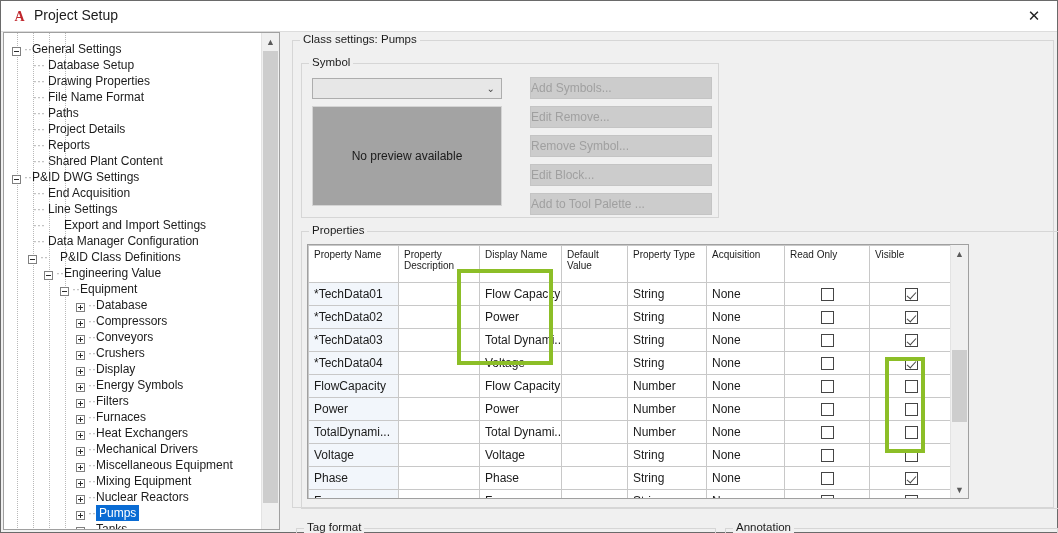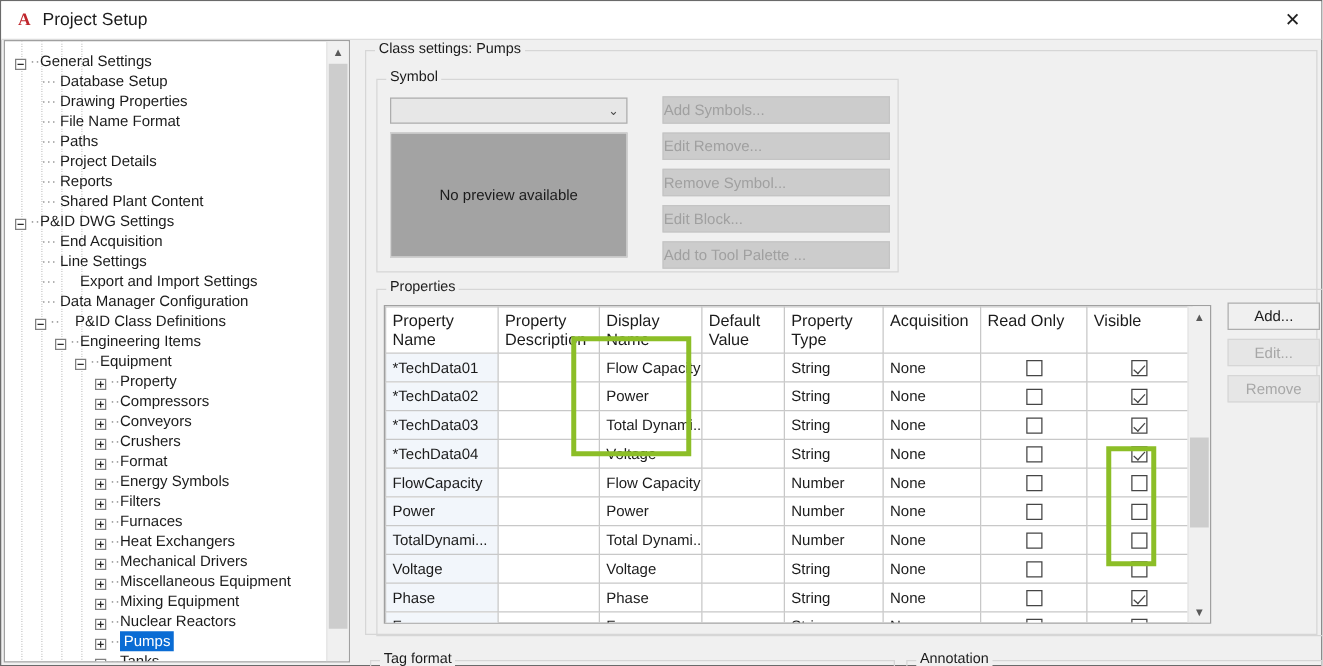--- a/index.html
+++ b/index.html
@@ -57,21 +57,21 @@
            border:1px solid #d4d4d4;box-sizing:border-box;display:flex;align-items:center;justify-content:center;
            font-size:12px;color:#1b1b1b;}
   .sym-btns{position:absolute;left:228px;top:13px;width:182px;}
   .btn{display:block;width:182px;height:22px;margin-bottom:7px;background:#cccccc;border:1px solid #c4c4c4;
        box-sizing:border-box;font-size:12px;color:#a0a0a0;text-align:left;line-height:20px;font-family:"Liberation Sans",sans-serif;}
   .grp-props{left:8px;top:190px;width:852px;height:278px;}
   
   .tbl-wrap{position:absolute;left:5px;top:12px;width:662px;height:255px;border:1px solid #a0a0a0;
             box-sizing:border-box;background:#fff;overflow:hidden;}
   table.props{border-collapse:collapse;width:645px;table-layout:fixed;}
-  table.props th{border:1px solid #c8c8c8;background:#ffffff;font-weight:normal;font-size:13px;
+  table.props th{border:1px solid #c8c8c8;background:#ffffff;font-weight:normal;font-size:10px;
                  text-align:left;padding:3px 5px;vertical-align:top;height:30px;color:#1b1b1b;}
   table.props td{border:1px solid #c8c8c8;font-size:12px;padding:2px 5px;height:18px;color:#1b1b1b;
                  white-space:nowrap;overflow:hidden;}
   table.props td.pname{background:#f2f6fb;}
   td.ck{text-align:center;padding:0;}
   .chk{display:inline-block;width:13px;height:13px;border:1px solid #454545;background:#fff;
        position:relative;box-sizing:border-box;vertical-align:middle;}
   .chk.on:after{content:"";position:absolute;left:3px;top:1px;width:4px;height:8px;
                 border:solid #454545;border-width:0 1.6px 1.6px 0;transform:rotate(42deg);}
   .tbl-sb{position:absolute;right:0;top:0;width:17px;height:253px;background:#f0f0f0;border-left:1px solid #e3e3e3;}
@@ -159,51 +159,51 @@
           <span class="lbl" style="position:absolute;left:44px;">Data Manager Configuration</span>
         </div>
         <div class="tnode" style="position: absolute; left: 0px; top: 216px;">
           <span style="position:absolute;left:24px;top:3px;"><span class="tbox"></span></span>
           <span class="dash" style="position:absolute;left:36px;">··</span>
           <span class="lbl" style="position:absolute;left:56px;">P&amp;ID Class Definitions</span>
         </div>
         <div class="tnode" style="position: absolute; left: 0px; top: 232px;">
           <span style="position:absolute;left:40px;top:3px;"><span class="tbox"></span></span>
           <span class="dash" style="position:absolute;left:52px;">··</span>
-          <span class="lbl" style="position:absolute;left:60px;">Engineering Items</span>
+          <span class="lbl" style="position:absolute;left:60px;">Engineering Value</span>
         </div>
         <div class="tnode" style="position: absolute; left: 0px; top: 248px;">
           <span style="position:absolute;left:56px;top:3px;"><span class="tbox"></span></span>
           <span class="dash" style="position:absolute;left:68px;">··</span>
           <span class="lbl" style="position:absolute;left:76px;">Equipment</span>
         </div>
         <div class="tnode" style="position: absolute; left: 0px; top: 264px;">
           <span style="position:absolute;left:72px;top:3px;"><span class="tbox plus"></span></span>
           <span class="dash" style="position:absolute;left:84px;">··</span>
-          <span class="lbl" style="position:absolute;left:92px;">Property</span>
+          <span class="lbl" style="position:absolute;left:92px;">Database</span>
         </div>
         <div class="tnode" style="position: absolute; left: 0px; top: 280px;">
           <span style="position:absolute;left:72px;top:3px;"><span class="tbox plus"></span></span>
           <span class="dash" style="position:absolute;left:84px;">··</span>
           <span class="lbl" style="position:absolute;left:92px;">Compressors</span>
         </div>
         <div class="tnode" style="position: absolute; left: 0px; top: 296px;">
           <span style="position:absolute;left:72px;top:3px;"><span class="tbox plus"></span></span>
           <span class="dash" style="position:absolute;left:84px;">··</span>
           <span class="lbl" style="position:absolute;left:92px;">Conveyors</span>
         </div>
         <div class="tnode" style="position: absolute; left: 0px; top: 312px;">
           <span style="position:absolute;left:72px;top:3px;"><span class="tbox plus"></span></span>
           <span class="dash" style="position:absolute;left:84px;">··</span>
           <span class="lbl" style="position:absolute;left:92px;">Crushers</span>
         </div>
         <div class="tnode" style="position: absolute; left: 0px; top: 328px;">
           <span style="position:absolute;left:72px;top:3px;"><span class="tbox plus"></span></span>
           <span class="dash" style="position:absolute;left:84px;">··</span>
-          <span class="lbl" style="position:absolute;left:92px;">Format</span>
+          <span class="lbl" style="position:absolute;left:92px;">Display</span>
         </div>
         <div class="tnode" style="position: absolute; left: 0px; top: 344px;">
           <span style="position:absolute;left:72px;top:3px;"><span class="tbox plus"></span></span>
           <span class="dash" style="position:absolute;left:84px;">··</span>
           <span class="lbl" style="position:absolute;left:92px;">Energy Symbols</span>
         </div>
         <div class="tnode" style="position: absolute; left: 0px; top: 360px;">
           <span style="position:absolute;left:72px;top:3px;"><span class="tbox plus"></span></span>
           <span class="dash" style="position:absolute;left:84px;">··</span>
           <span class="lbl" style="position:absolute;left:92px;">Filters</span>
@@ -405,25 +405,20 @@
                   <td class="ck"><span class="chk on"></span></td>
                 </tr>
               </tbody>
           </table>
           <div class="tbl-sb">
             <div class="sb-arrow" style="top:0;">▲</div>
             <div class="sb-thumb" style="top:105px;height:72px;"></div>
             <div class="sb-arrow" style="bottom:0;">▼</div>
           </div>
         </div>
-        <div class="side-btns" id="side-btns">
-            <div class="sbtn">Add...</div>
-            <div class="sbtn dis">Edit...</div>
-            <div class="sbtn dis">Remove</div>
-          </div>
       </div>
 
       <div class="group grp-tag">
         <span class="gtitle">Tag format</span>
       </div>
       <div class="group grp-anno">
         <span class="gtitle">Annotation</span>
       </div>
     </div>
   </div>

